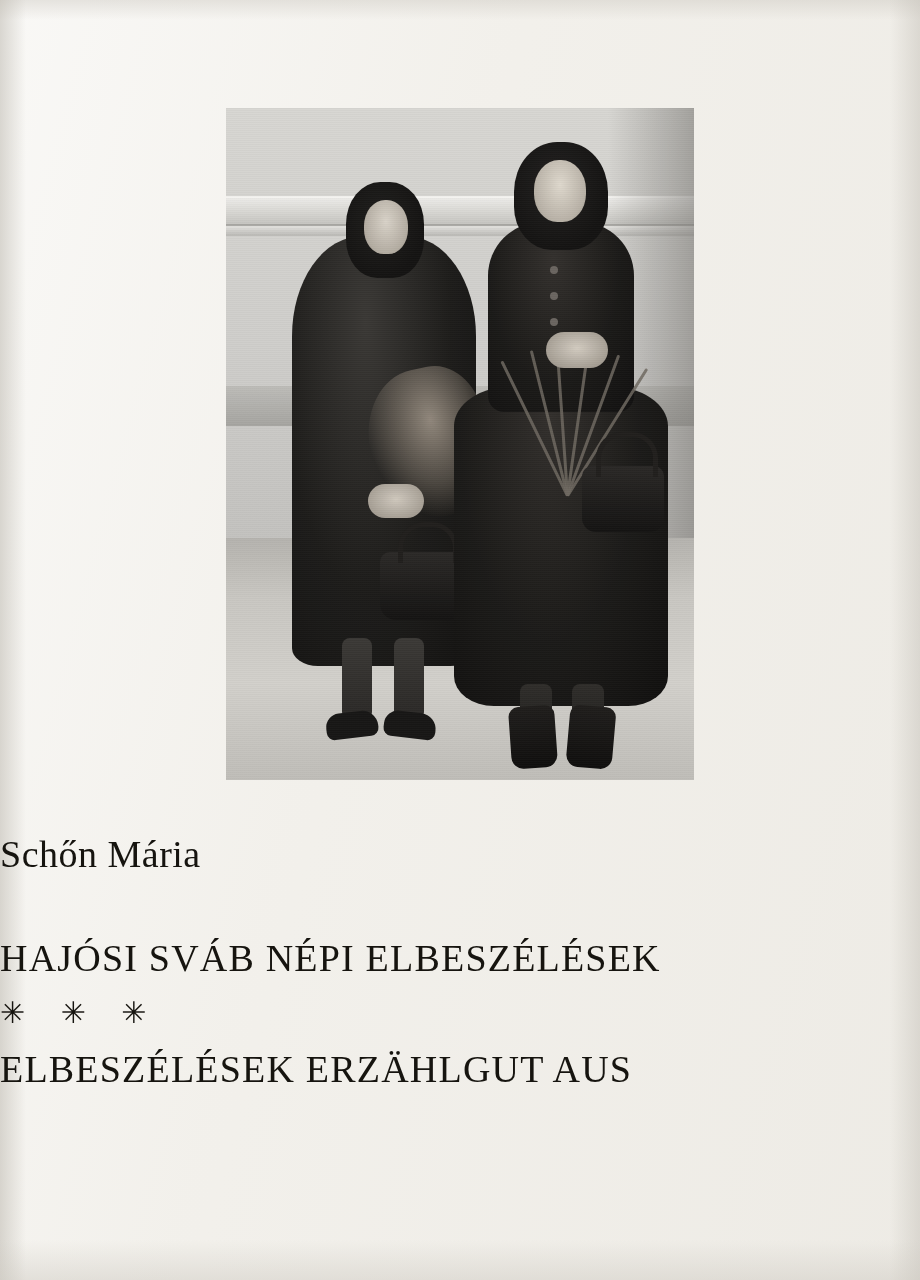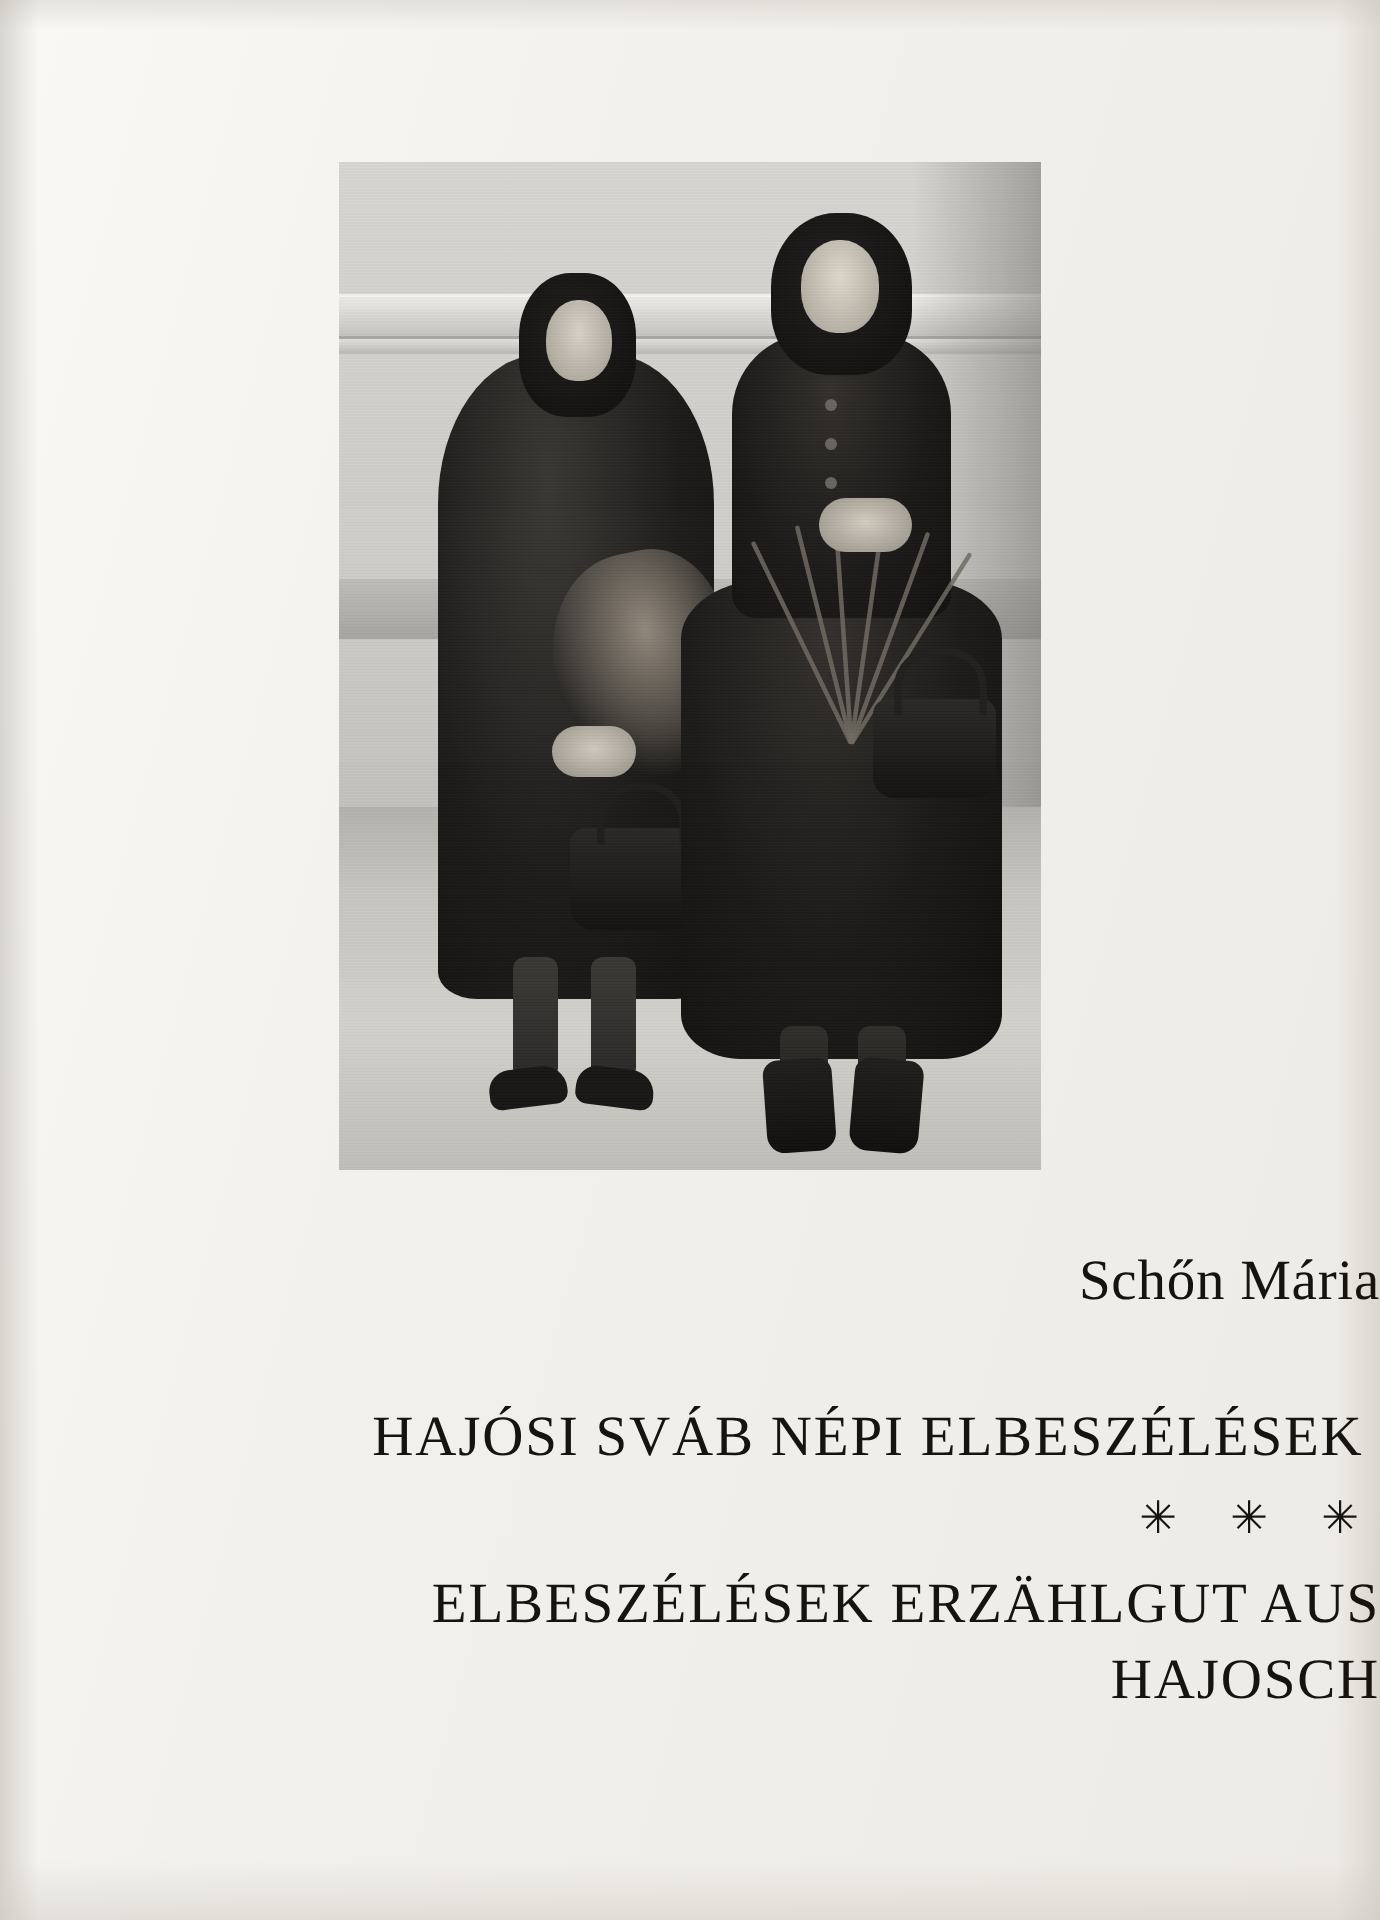--- a/index.html
+++ b/index.html
@@ -265,33 +265,33 @@
       repeating-linear-gradient(0deg, rgba(255,255,255,0.02) 0 1px, rgba(0,0,0,0.02) 1px 2px);
     pointer-events: none;
   }
 
   
   .text-block {
     position: absolute;
     left: 0;
     right: 0;
     top: 832px;
-    text-align: right;
+    text-align: left;
     color: #16140f;
   }
   .author {
     font-size: 38px;
     letter-spacing: 0.5px;
     margin: 0 0 60px 0;
     font-weight: normal;
   }
   .title-hu {
     font-size: 38px;
     letter-spacing: 1.2px;
-    margin: 11px;
+    margin: 0;
     font-weight: normal;
     white-space: nowrap;
   }
   .separator {
     font-size: 30px;
     letter-spacing: 14px;
     margin: 18px 0 16px 0;
     line-height: 1;
   }
   .title-de {
@@ -371,17 +371,16 @@
       <div class="photo-grain"></div>
     </div>
   </div>
 
   <div class="text-block">
     <p class="author">Schőn Mária</p>
     <p class="title-hu">HAJÓSI SVÁB NÉPI ELBESZÉLÉSEK</p>
     <p class="separator">✳ ✳ ✳</p>
     <p class="title-de">
       <span>ELBESZÉLÉSEK ERZÄHLGUT AUS</span>
-      <span class="line2">HAJOSCH</span>
     </p>
   </div>
 
 </div>
 
 </body></html>

